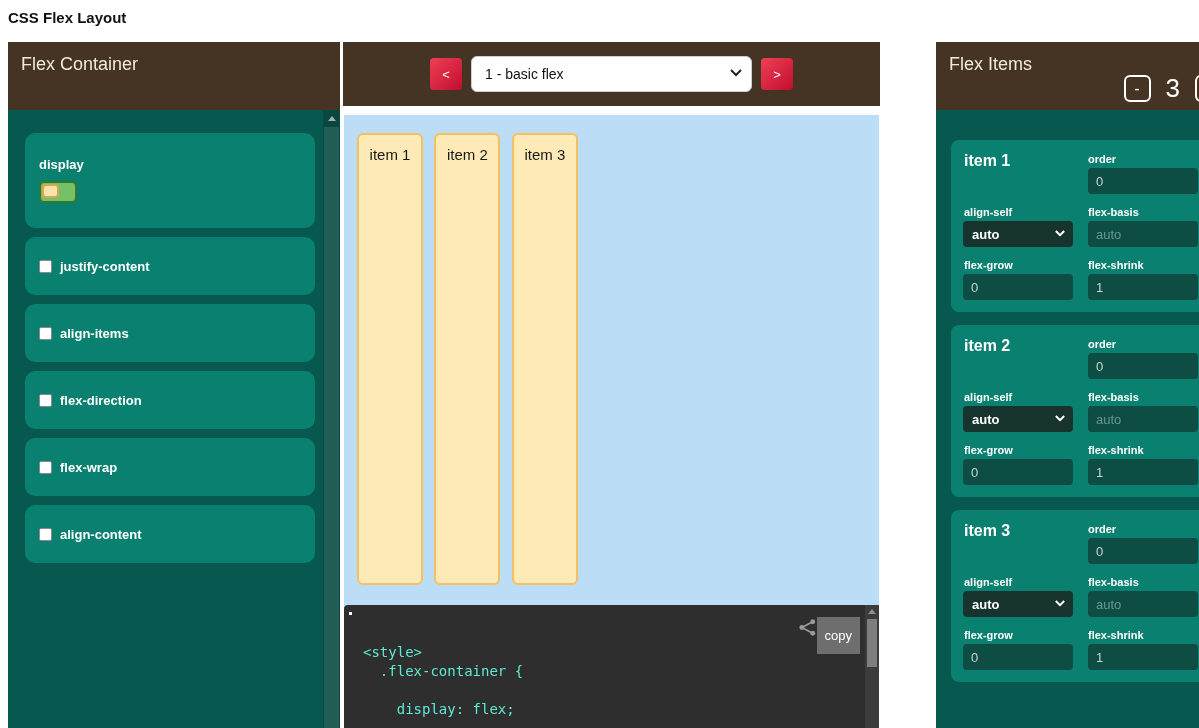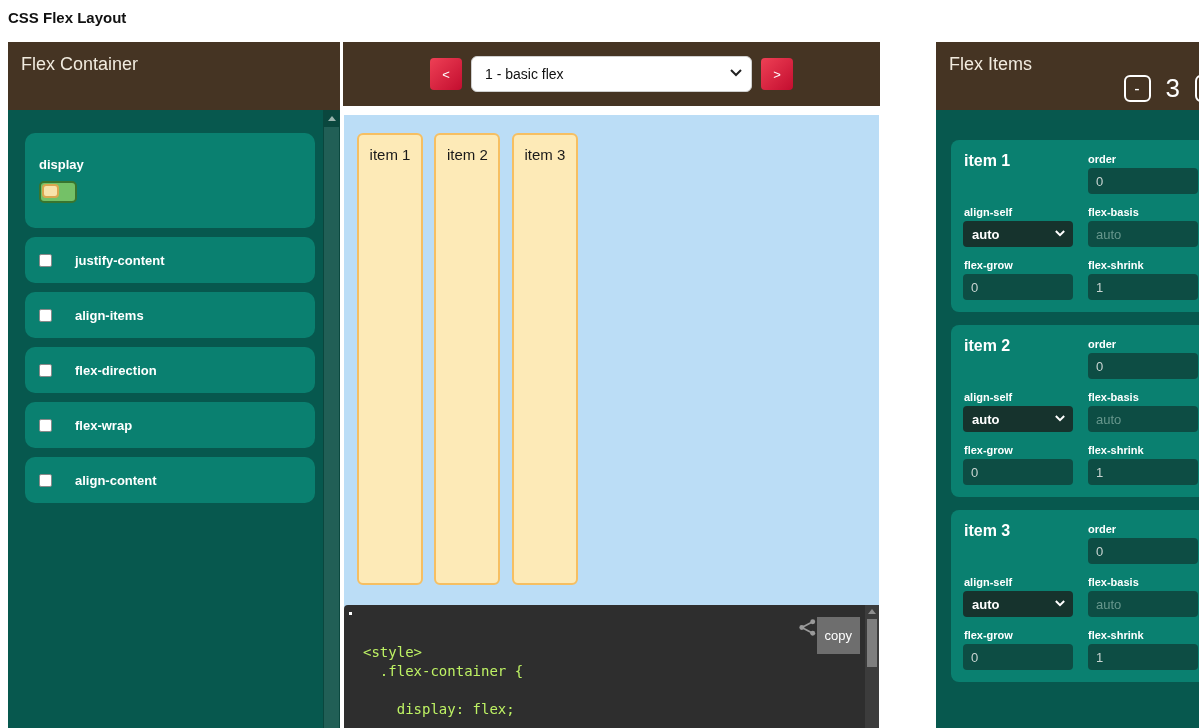--- a/index.html
+++ b/index.html
@@ -30,21 +30,21 @@
   .display-card { height:95px; padding:24px 14px; }
   .display-card .card-label { color:#fff; font-weight:bold; font-size:13px; }
   .toggle { width:38px; height:22px; background:#74c167; border:2px solid #39752f;
     border-radius:5px; position:relative; margin-top:9px; cursor:pointer; }
   .toggle .knob { position:absolute; left:1px; top:1px; width:17px; height:14px;
     background:#f8e3ab; border:2px solid #daa64f; border-radius:4px; }
   .radio-row { margin-top:10px; display:flex; align-items:center; gap:6px; }
   .radio { width:14px; height:14px; border-radius:50%; border:2px solid #2673f0;
     background:radial-gradient(circle,#2673f0 0 3px,#fff 3.5px); cursor:pointer; }
   .radio-row .card-label { color:#fff; font-weight:bold; font-size:13px; }
-  .check-card { height:46px; display:flex; align-items:center; padding:0 14px; gap:23px; }
+  .check-card { height:58px; display:flex; align-items:center; padding:0 14px; gap:8px; }
   .checkbox { width:13px; height:13px; background:#fff; border:1px solid #8a8a8a;
     border-radius:2px; flex:0 0 auto; cursor:pointer; }
   .check-card .card-label { color:#fff; font-weight:bold; font-size:13px; }
 
   
   #demo-header { position:absolute; left:343px; top:42px; width:537px; height:64px;
     background:#453423; display:flex; align-items:center; justify-content:center; gap:9px; }
   .nav-btn { width:32px; height:32px; border:none; border-radius:4px; color:#fff; font-size:13px;
     background:linear-gradient(135deg,#ee4055,#c30d2f); cursor:pointer; }
   .example-select-wrap { position:relative; }
@@ -56,21 +56,21 @@
 
   #demo-area { position:absolute; left:344px; top:115px; width:535px; height:504px;
     background:#bbddf6; padding:18px 0 5px 13px; }
   .flex-item { display:inline-block; vertical-align:top; width:66px; height:452px;
     background:#fdeab7; border:2px solid #f6bf62; border-radius:6px; margin-right:7px;
     text-align:center; padding-top:11px; font-size:15px; color:#1a1a1a; }
 
   #code-block { position:absolute; left:344px; top:605px; width:535px; height:123px;
     background:#2e2e2e; border-radius:4px 4px 0 0; }
   #code-block .corner-dot { position:absolute; left:5px; top:7px; width:3px; height:3px; background:#fff; }
-  #code-block pre { position:absolute; left:19px; top:38px; color:#bef264; font-size:14px;
+  #code-block pre { position:absolute; left:19px; top:38px; color:#5eead4; font-size:14px;
     line-height:19px; font-family:"DejaVu Sans Mono","Liberation Mono",monospace; }
   .share-icon { position:absolute; right:62px; top:13px; }
   .copy-btn { position:absolute; right:19px; top:12px; background:#6e6e6e; color:#fff;
     border:none; font-size:13px; padding:11px 8px; cursor:pointer; font-family:"Liberation Sans",sans-serif; }
   .code-scroll { position:absolute; right:0; top:0; bottom:0; width:14px; background:#3c3c3c; }
   .code-scroll .sb-arrow { position:absolute; top:0; left:0; width:14px; height:13px; }
   .code-scroll .sb-arrow::after { content:""; position:absolute; left:3px; top:4px;
     border-left:4px solid transparent; border-right:4px solid transparent; border-bottom:5px solid #8f8f8f; }
   .code-scroll .sb-thumb { position:absolute; top:14px; height:48px; left:2px; right:2px; background:#7e7e7e; }
 

